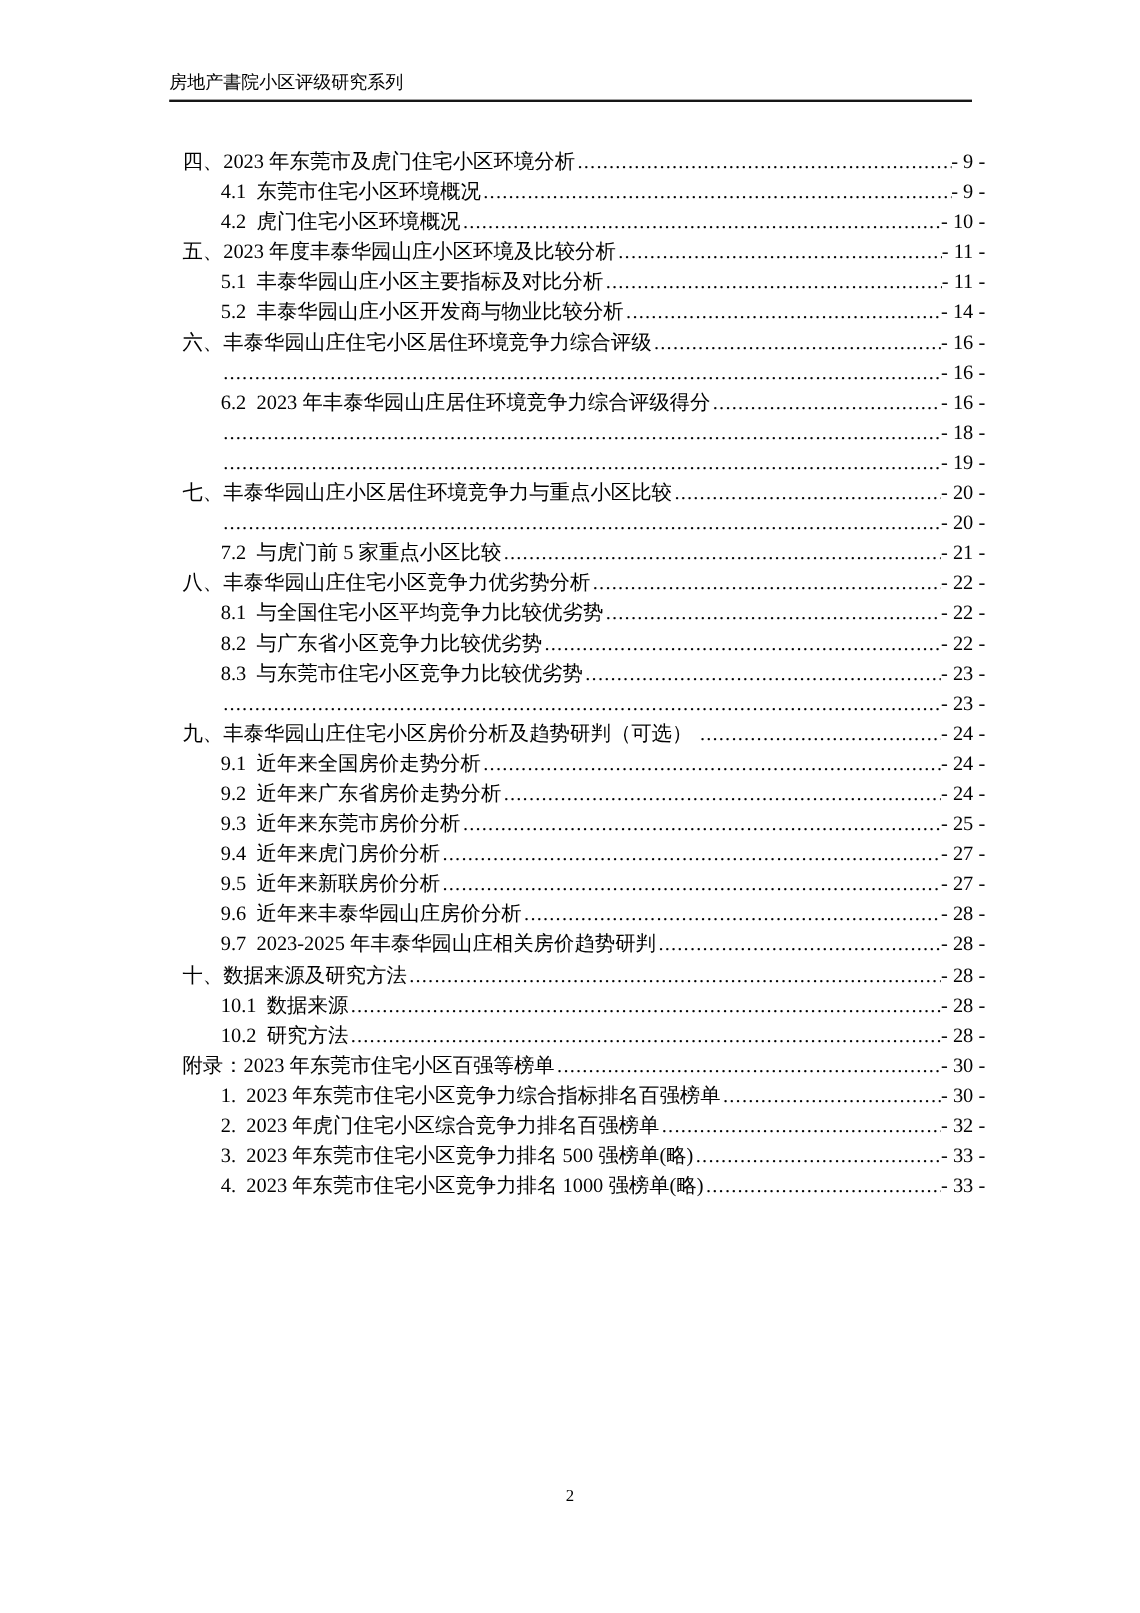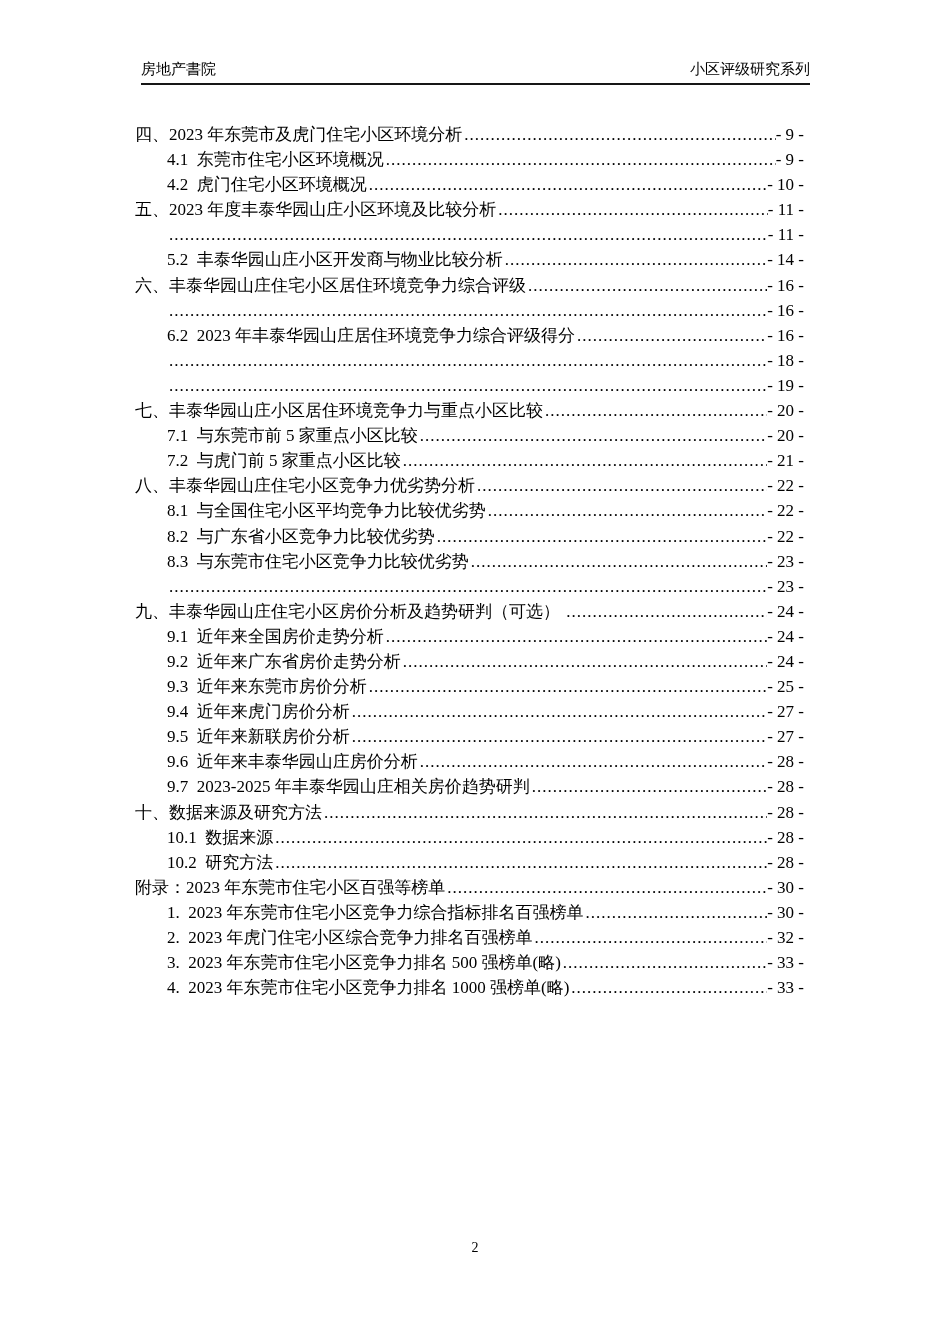--- a/index.html
+++ b/index.html
@@ -16,33 +16,33 @@
     font-family: "Liberation Serif", serif;
     overflow: hidden;
   }
   
   .header {
     position: absolute;
     left: 141px;
     top: 60px;
     width: 669px;
     display: flex;
-    justify-content: space-between;
+    justify-content: flex-start;
     align-items: flex-end;
     padding-bottom: 5px;
     border-bottom: 2px solid #161616;
     font-family: "Liberation Sans", sans-serif;
     font-size: 15px;
     line-height: 18px;
     white-space: pre;
   }
   
   .toc {
     position: absolute;
-    left: 135px;
+    left: 152px;
     top: 122px;
     width: 669px;
   }
   .toc-row {
     display: flex;
     height: 25.1px;
     line-height: 25.1px;
     font-size: 17px;
     white-space: pre;
     cursor: default;
@@ -93,20 +93,21 @@
     <span class="label">4.2  虎门住宅小区环境概况</span>
     <span class="leader">........................................................................................................................................................................................................</span>
     <span class="pagenum">- 10 -</span>
   </div>
       <div class="toc-row lvl0">
     <span class="label">五、2023 年度丰泰华园山庄小区环境及比较分析</span>
     <span class="leader">........................................................................................................................................................................................................</span>
     <span class="pagenum">- 11 -</span>
   </div>
       <div class="toc-row lvl1">
+    <span class="label">5.1  丰泰华园山庄小区主要指标及对比分析</span>
     <span class="leader">........................................................................................................................................................................................................</span>
     <span class="pagenum">- 11 -</span>
   </div>
       <div class="toc-row lvl1">
     <span class="label">5.2  丰泰华园山庄小区开发商与物业比较分析</span>
     <span class="leader">........................................................................................................................................................................................................</span>
     <span class="pagenum">- 14 -</span>
   </div>
       <div class="toc-row lvl0">
     <span class="label">六、丰泰华园山庄住宅小区居住环境竞争力综合评级</span>
@@ -129,21 +130,20 @@
       <div class="toc-row lvl1">
     <span class="leader">........................................................................................................................................................................................................</span>
     <span class="pagenum">- 19 -</span>
   </div>
       <div class="toc-row lvl0">
     <span class="label">七、丰泰华园山庄小区居住环境竞争力与重点小区比较</span>
     <span class="leader">........................................................................................................................................................................................................</span>
     <span class="pagenum">- 20 -</span>
   </div>
       <div class="toc-row lvl1">
-    <span class="label">7.1  与东莞市前 5 家重点小区比较</span>
     <span class="leader">........................................................................................................................................................................................................</span>
     <span class="pagenum">- 20 -</span>
   </div>
       <div class="toc-row lvl1">
     <span class="label">7.2  与虎门前 5 家重点小区比较</span>
     <span class="leader">........................................................................................................................................................................................................</span>
     <span class="pagenum">- 21 -</span>
   </div>
       <div class="toc-row lvl0">
     <span class="label">八、丰泰华园山庄住宅小区竞争力优劣势分析</span>

